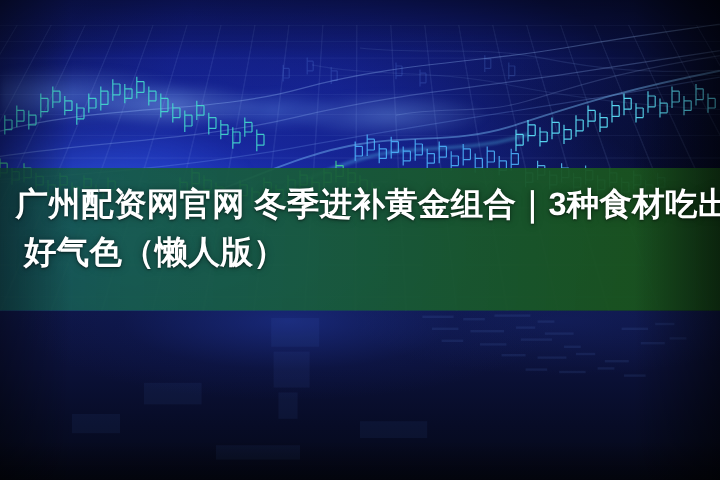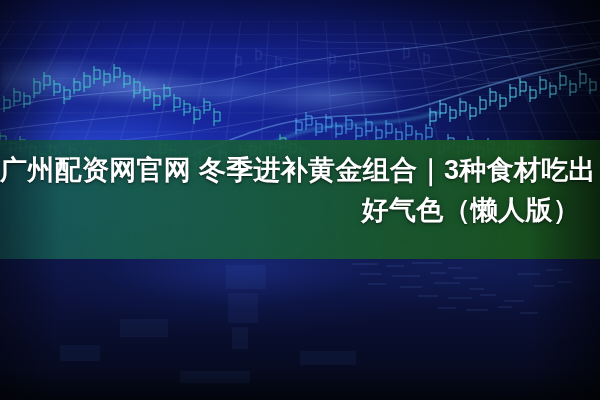--- a/index.html
+++ b/index.html
@@ -134,22 +134,22 @@
     font-weight: bold;
     font-size: 27px;
     line-height: 40px;
     letter-spacing: 0.3px;
     white-space: nowrap;
     text-shadow:
       0 1px 2px rgba(0,0,0,0.55),
       0 0 7px rgba(0,0,0,0.35);
   }
 
-  .headline-line.line1 { width: 600px; text-align: left; box-sizing: border-box; }
-  .headline-line.line2 { width: 560px; text-align: right; }
+  .headline-line.line1 { width: 600px; text-align: left; padding-left: 13px; box-sizing: border-box; }
+  .headline-line.line2 { width: 560px; text-align: left; }
 </style>
 </head>
 <body>
 
 <div id="banner">
 
   <div class="layer bg-base"></div>
 
   <div class="layer bg-glow"></div>
 

